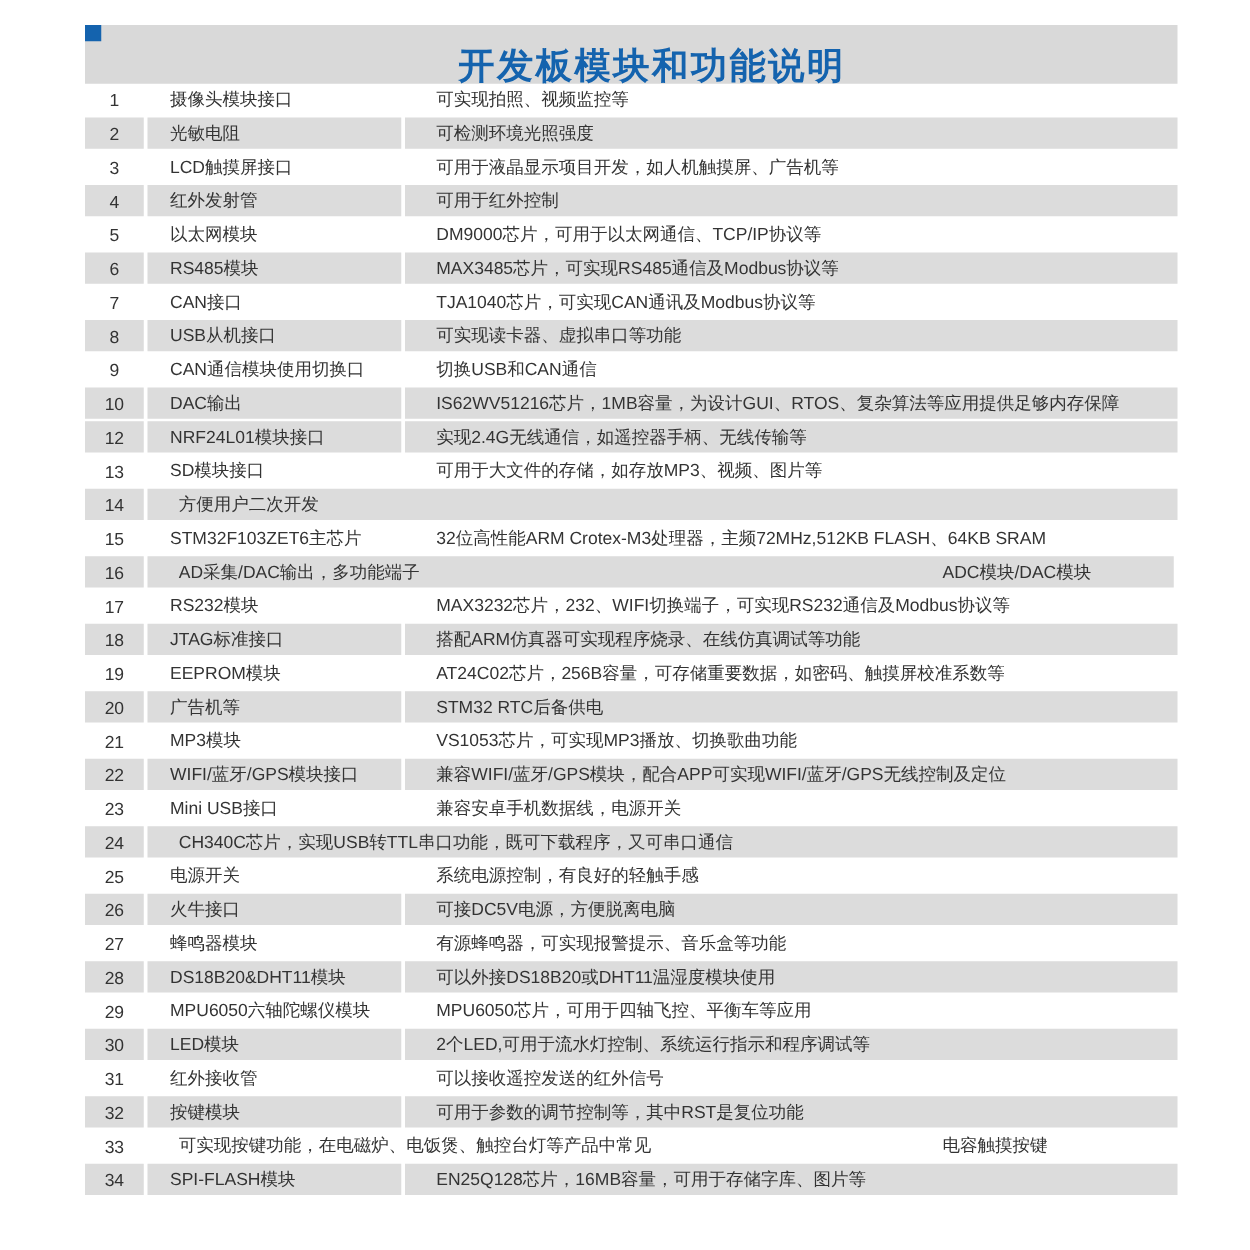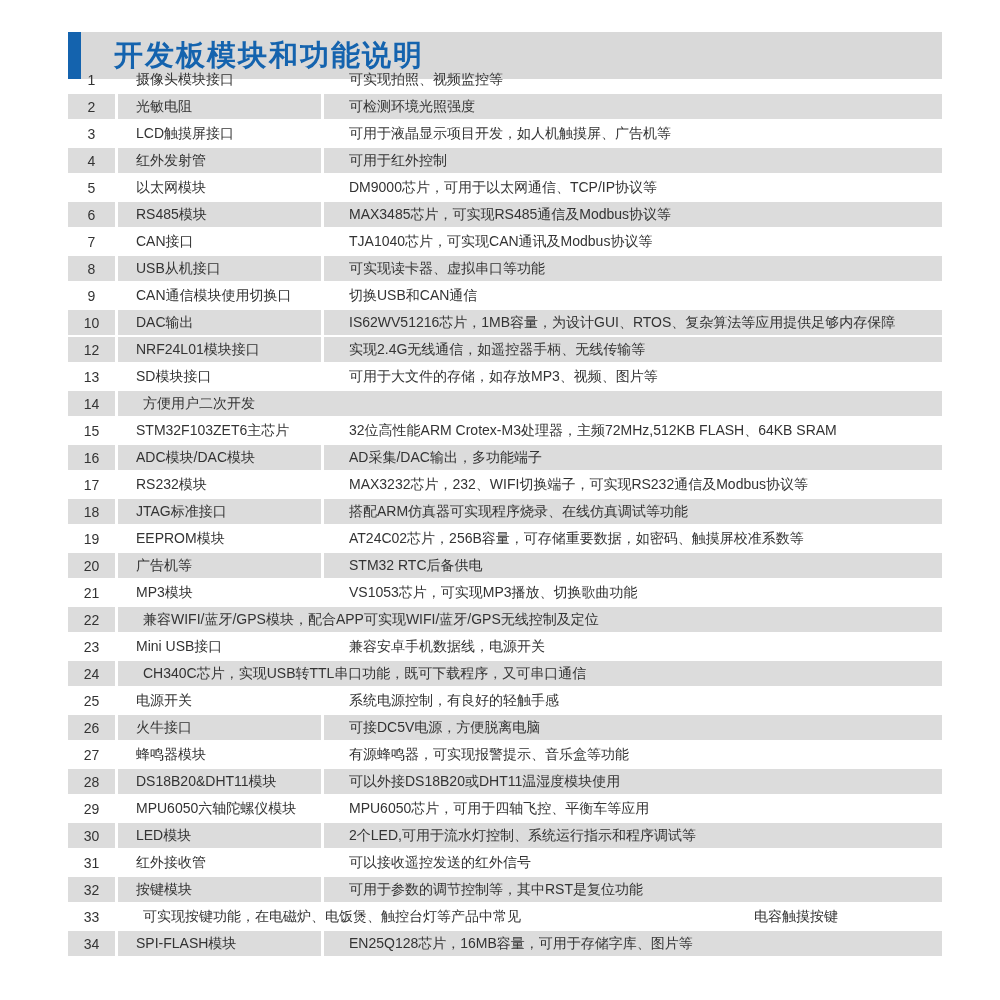--- a/index.html
+++ b/index.html
@@ -11,26 +11,27 @@
   .page {
     position: relative;
     width: 1000px;
     height: 1000px;
     background: #ffffff;
     overflow: hidden;
   }
   .header {
     position: absolute;
     left: 68px;
-    top: 32px;
+    top: 20px;
     width: 874px;
     height: 47px;
     background: var(--header-gray, #d9d9d9);
     display: flex;
     align-items: stretch;
+    flex-direction: column;
   }
   .accent-bar {
     width: 13px;
     background: var(--accent, #1463ae);
     flex: 0 0 13px;
   }
   .title {
     margin: 0;
     align-self: center;
     margin-left: 33px;
@@ -155,22 +156,22 @@
           <div class="cell no">14</div>
           <div class="cell desc">方便用户二次开发</div>
         </div>
         <div class="row white">
           <div class="cell no">15</div>
           <div class="cell name">STM32F103ZET6主芯片</div>
           <div class="cell desc">32位高性能ARM Crotex-M3处理器，主频72MHz,512KB FLASH、64KB SRAM</div>
         </div>
         <div class="row gray">
           <div class="cell no">16</div>
+          <div class="cell desc">AD采集/DAC输出，多功能端子</div>
           <div class="cell name">ADC模块/DAC模块</div>
-          <div class="cell desc">AD采集/DAC输出，多功能端子</div>
         </div>
         <div class="row white">
           <div class="cell no">17</div>
           <div class="cell name">RS232模块</div>
           <div class="cell desc">MAX3232芯片，232、WIFI切换端子，可实现RS232通信及Modbus协议等</div>
         </div>
         <div class="row gray">
           <div class="cell no">18</div>
           <div class="cell name">JTAG标准接口</div>
           <div class="cell desc">搭配ARM仿真器可实现程序烧录、在线仿真调试等功能</div>
@@ -185,20 +186,21 @@
           <div class="cell name">广告机等</div>
           <div class="cell desc">STM32 RTC后备供电</div>
         </div>
         <div class="row white">
           <div class="cell no">21</div>
           <div class="cell name">MP3模块</div>
           <div class="cell desc">VS1053芯片，可实现MP3播放、切换歌曲功能</div>
         </div>
         <div class="row gray">
           <div class="cell no">22</div>
+          <div class="cell name">WIFI/蓝牙/GPS模块接口</div>
           <div class="cell desc">兼容WIFI/蓝牙/GPS模块，配合APP可实现WIFI/蓝牙/GPS无线控制及定位</div>
         </div>
         <div class="row white">
           <div class="cell no">23</div>
           <div class="cell name">Mini USB接口</div>
           <div class="cell desc">兼容安卓手机数据线，电源开关</div>
         </div>
         <div class="row gray">
           <div class="cell no">24</div>
           <div class="cell desc">CH340C芯片，实现USB转TTL串口功能，既可下载程序，又可串口通信</div>

